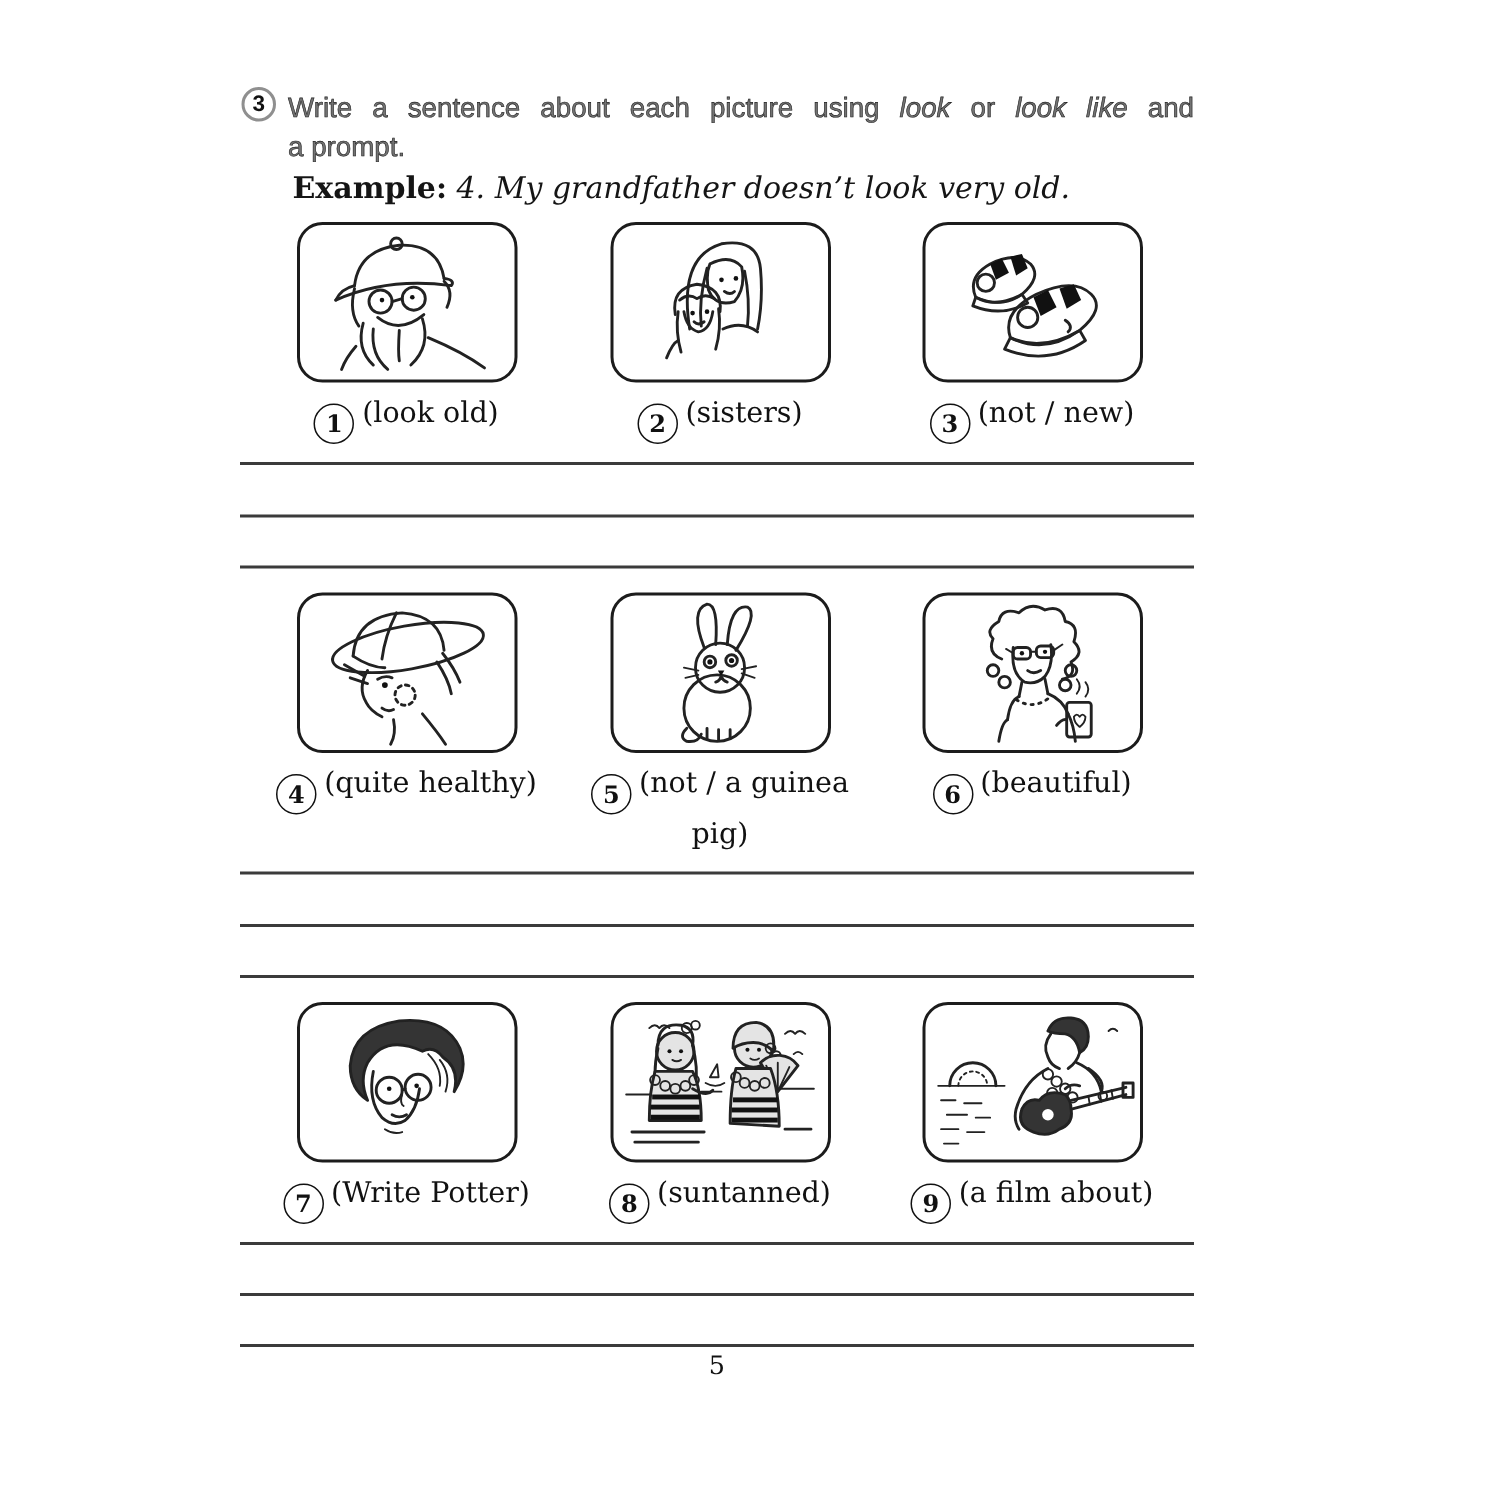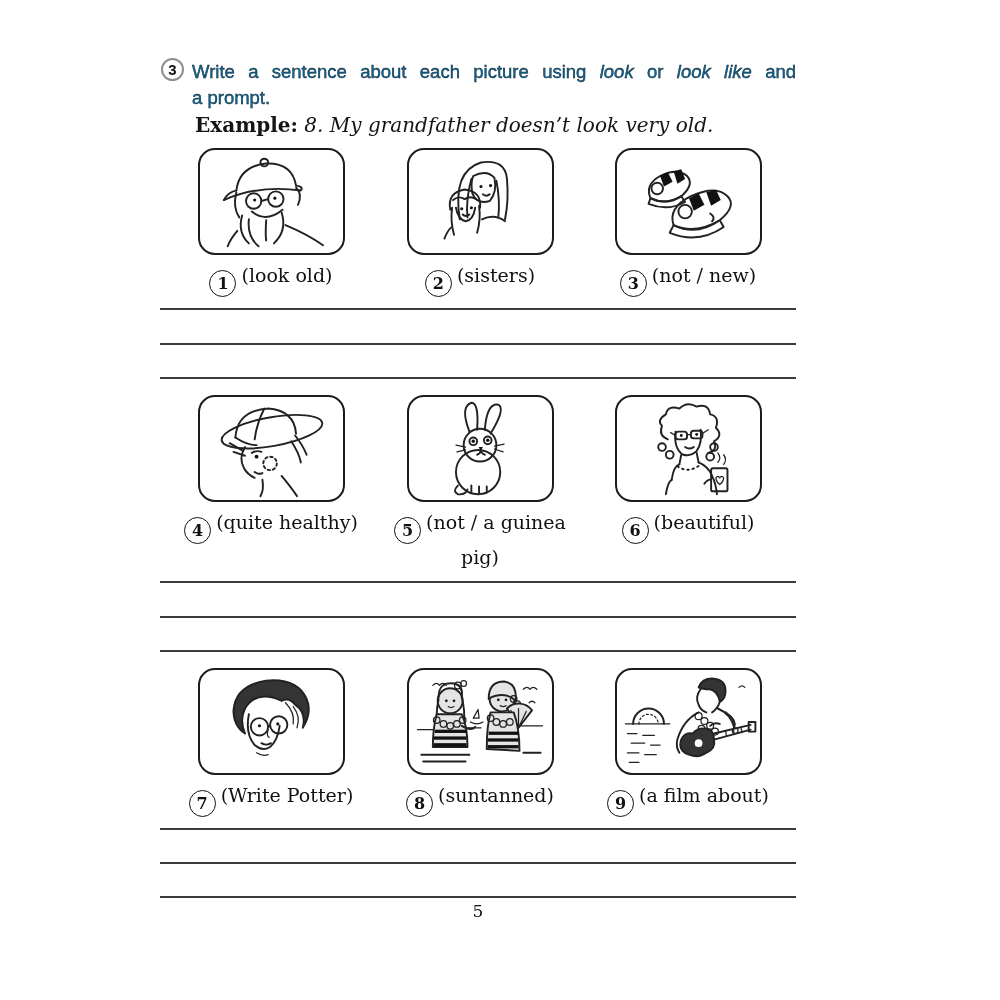--- a/index.html
+++ b/index.html
@@ -11,21 +11,21 @@
   .ex-badge {
     position:absolute; left:161px; top:58px; width:23px; height:23px;
     border:2px solid #8f8f8f; border-radius:50%;
     display:flex; align-items:center; justify-content:center;
     font-family:"Liberation Sans", sans-serif; font-weight:bold; font-size:15px; color:#111;
     box-sizing:border-box;
   }
   .instr {
     position:absolute; left:192px; top:59px; width:604px;
     font-family:"Liberation Sans", sans-serif; font-size:18.5px; line-height:26px;
-    color:#0369a1; -webkit-text-stroke:0.4px #1a1a1a;
+    color:#737373; -webkit-text-stroke:0.4px #1a1a1a;
   }
   .instr .l1 { text-align:justify; text-align-last:justify; }
   .instr .it { font-style:italic; }
   .example { position:absolute; left:195px; top:112px; font-size:20px; line-height:26px; }
   .example .lbl { font-weight:bold; }
   .example .txt { font-style:italic; }
   
   .cell { position:absolute; width:220px; text-align:center; }
   .frame {
     width:147px; height:107px; margin:0 auto; box-sizing:border-box;
@@ -64,21 +64,21 @@
 
   <div class="ex-badge">
     <span>3</span>
   </div>
   <div class="instr">
     <div class="l1"><span>Write a sentence about each picture using </span><span class="it">look</span><span> or </span><span class="it">look like</span><span> and</span></div>
     <div class="l2">a prompt.</div>
   </div>
   <div class="example">
     <span class="lbl">Example:</span>
-    <span class="txt">8. My grandfather doesn’t look very old.</span>
+    <span class="txt">4. My grandfather doesn’t look very old.</span>
   </div>
 
   <div class="cell" style="left:161px; top:148px;">
     <div class="frame">
       <svg class="art" viewBox="0 0 147 107">
         <path d="M37,42 Q40,17 68,14 Q95,13 99,37"></path>
         <circle cx="66" cy="13" r="4"></circle>
         <path d="M24,52 Q60,36 104,42 Q107,38 99,37"></path>
         <path d="M24,52 Q28,44 37,42"></path>
         <path d="M37,44 Q33,60 40,70"></path>

